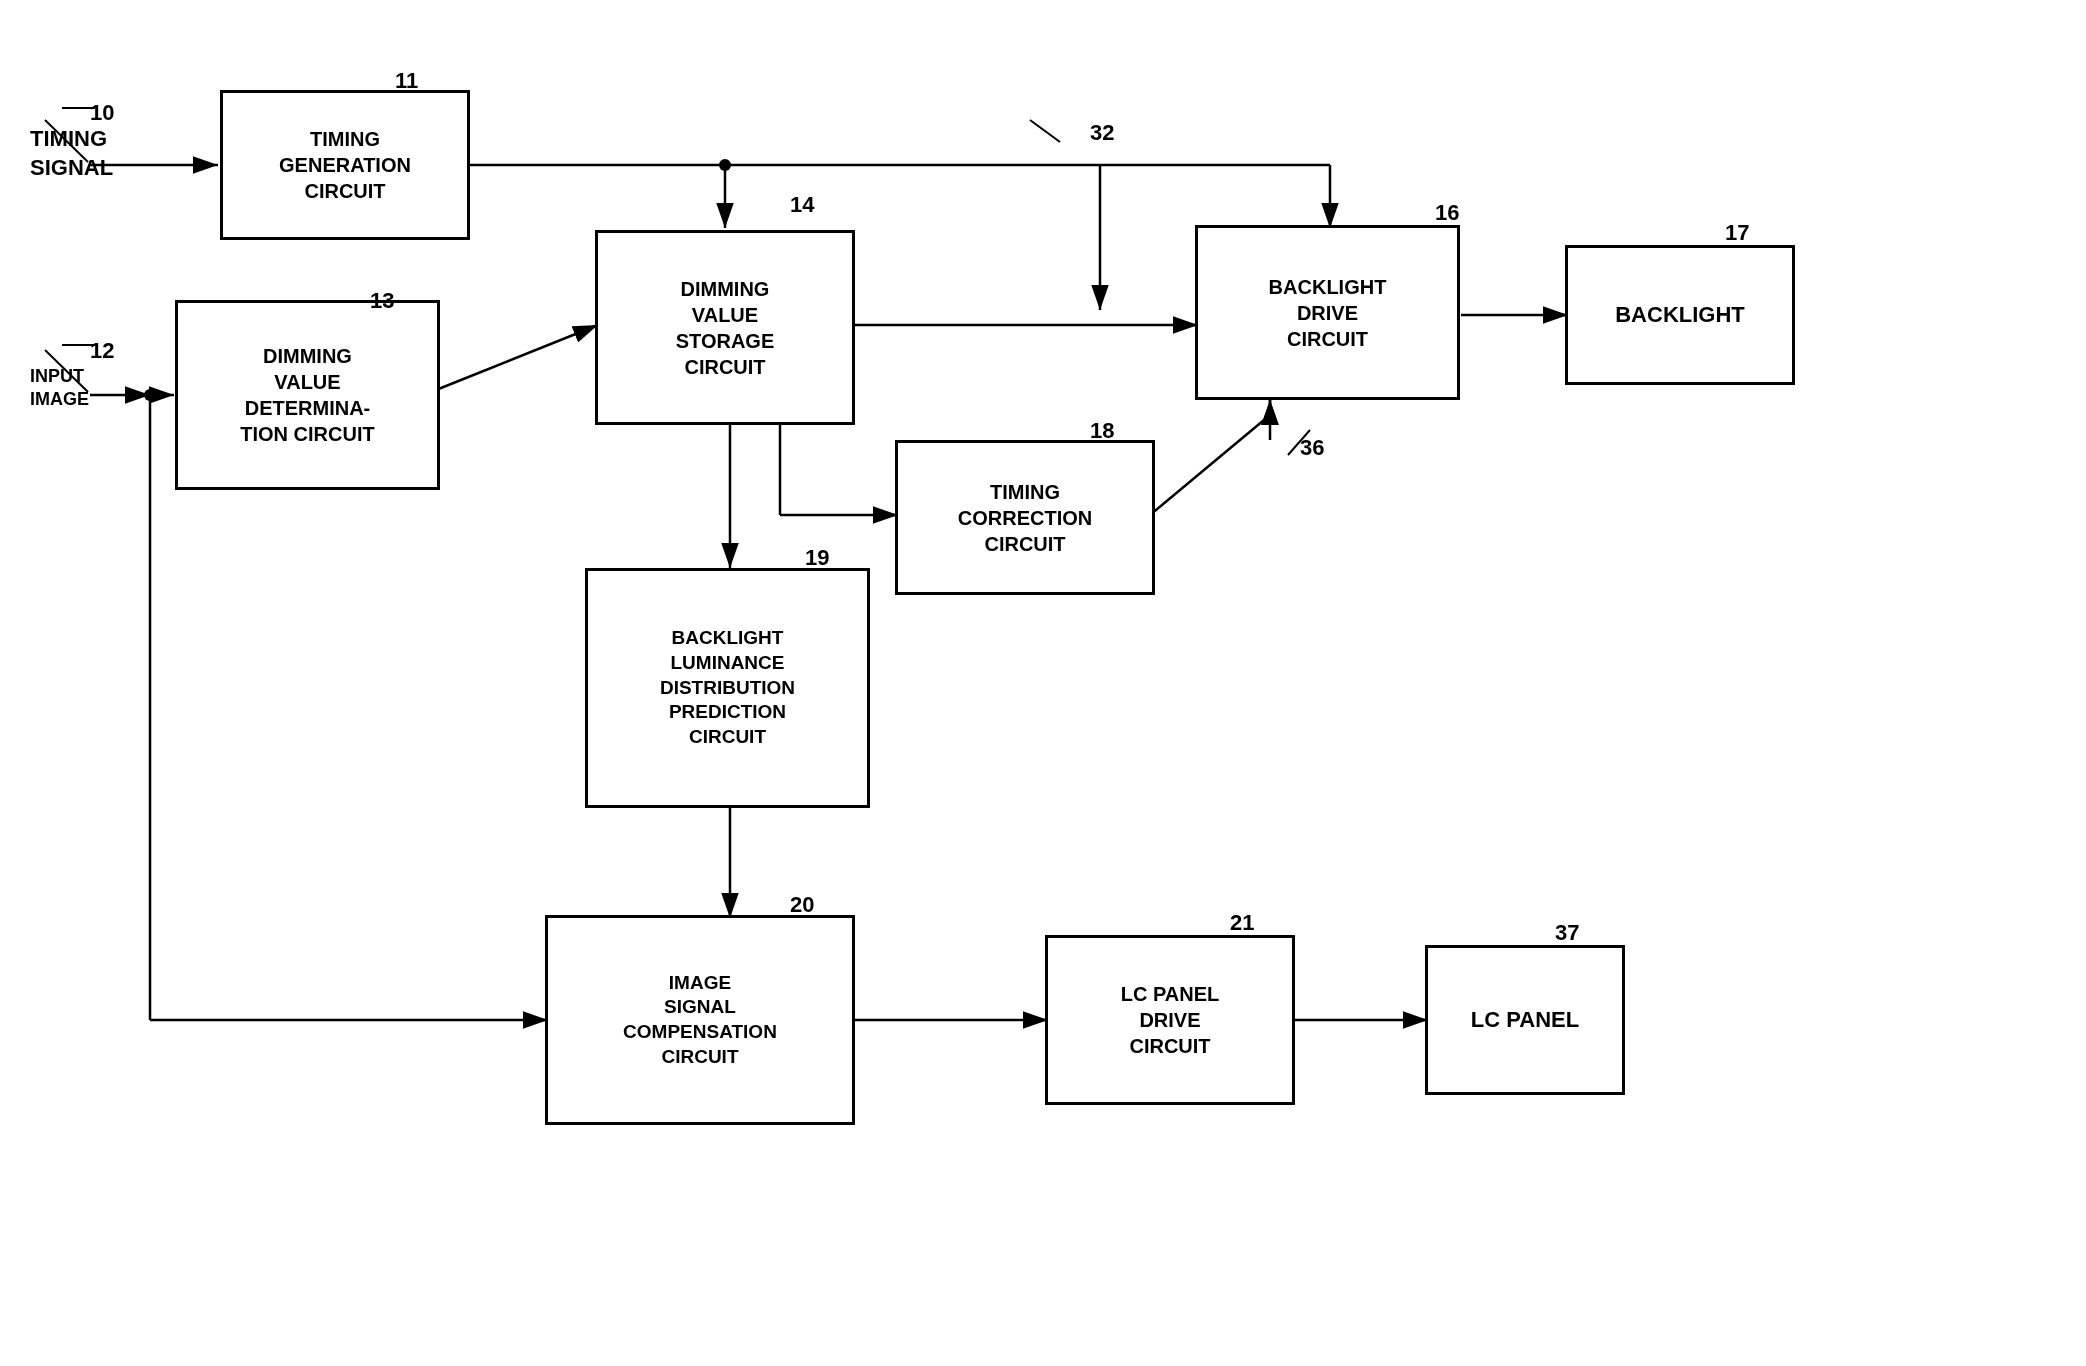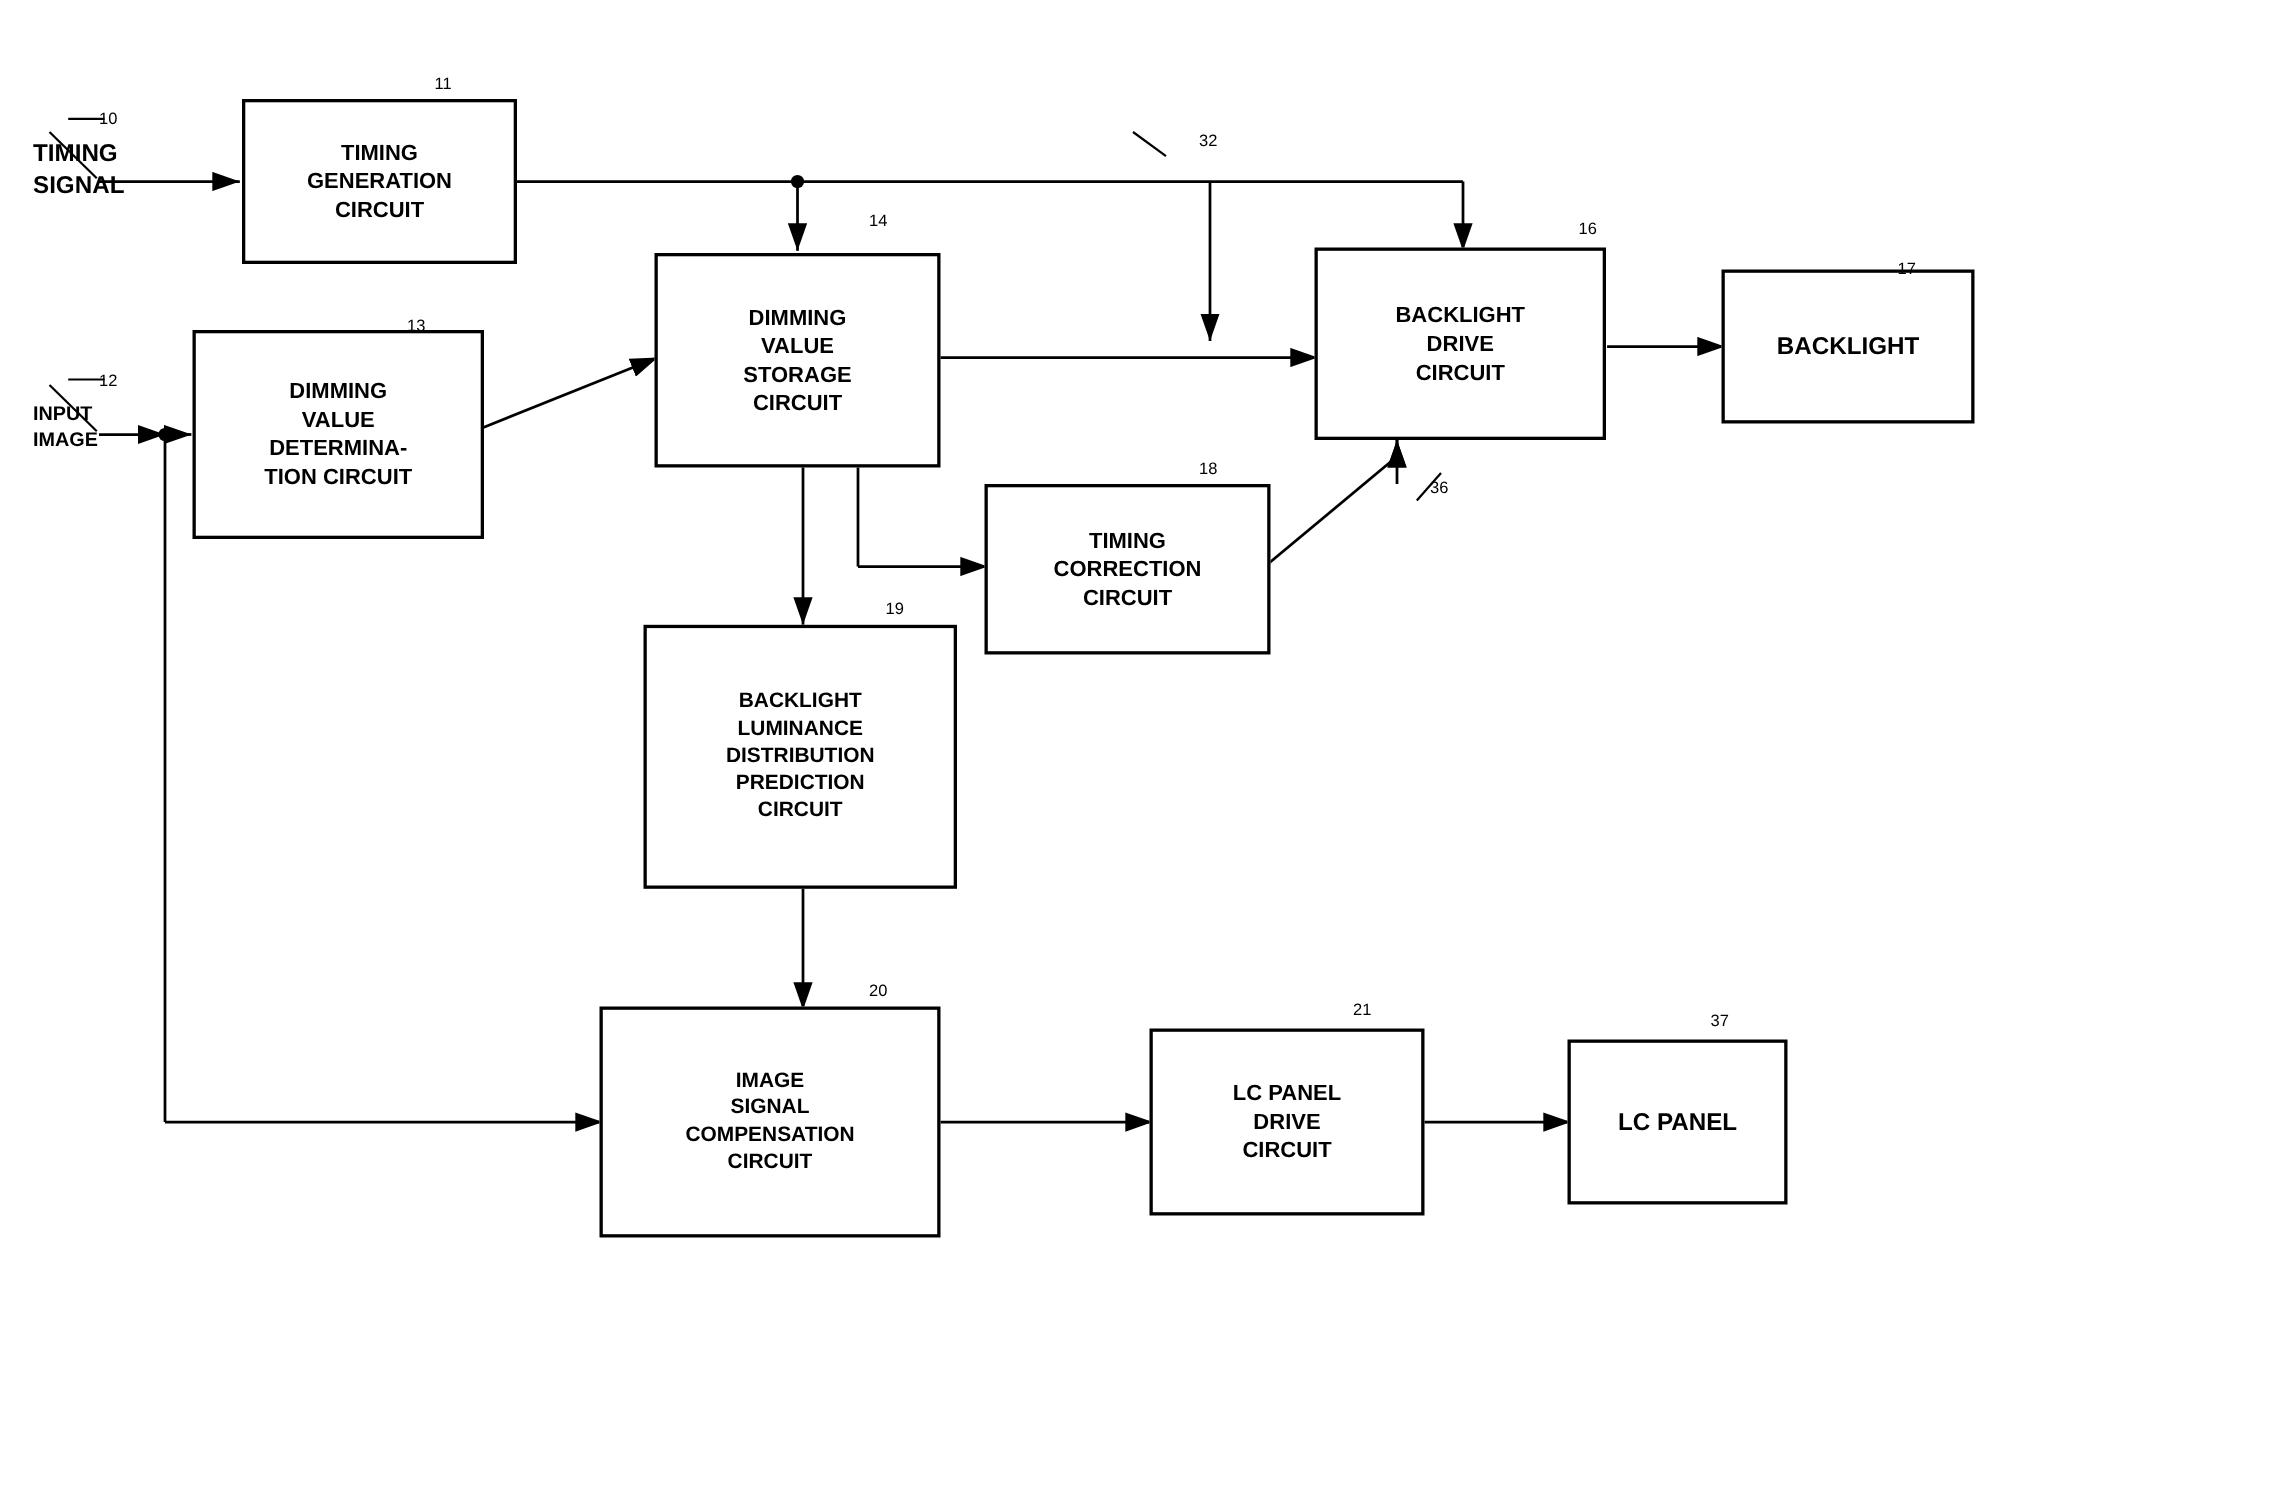--- a/index.html
+++ b/index.html
@@ -29,22 +29,22 @@
       font-size: 22px;
       line-height: 1.3;
     }
     .label {
       position: absolute;
       font-size: 22px;
       font-weight: bold;
     }
     .ref-num {
       position: absolute;
-      font-size: 15px;
-      font-weight: normal;
+      font-size: 22px;
+      font-weight: bold;
     }
     svg.arrows {
       position: absolute;
       top: 0; left: 0;
       width: 2086px;
       height: 1366px;
       pointer-events: none;
     }
   </style>
 </head>
@@ -143,21 +143,21 @@
   <div class="ref-num" style="left:1090px; top:120px;">32</div>
 
   <div class="block" style="left:1195px; top:225px; width:265px; height:175px; font-size:20px;">
     BACKLIGHT<br>DRIVE<br>CIRCUIT
   </div>
   <div class="ref-num" style="left:1395px; top:200px;margin-left:40px;">16</div>
 
   <div class="block" style="left:1565px; top:245px; width:230px; height:140px; font-size:22px;">
     BACKLIGHT
   </div>
-  <div class="ref-num" style="left:1725px; top:220px;margin-top:16px;">17</div>
+  <div class="ref-num" style="left:1725px; top:220px;">17</div>
 
   <div class="block" style="left:895px; top:440px; width:260px; height:155px; font-size:20px;">
     TIMING<br>CORRECTION<br>CIRCUIT
   </div>
   <div class="ref-num" style="left:1090px; top:418px;">18</div>
 
   <div class="ref-num" style="left:1300px; top:435px;">36</div>
 
   <div class="block" style="left:585px; top:568px; width:285px; height:240px; font-size:19px;">
     BACKLIGHT<br>LUMINANCE<br>DISTRIBUTION<br>PREDICTION<br>CIRCUIT

